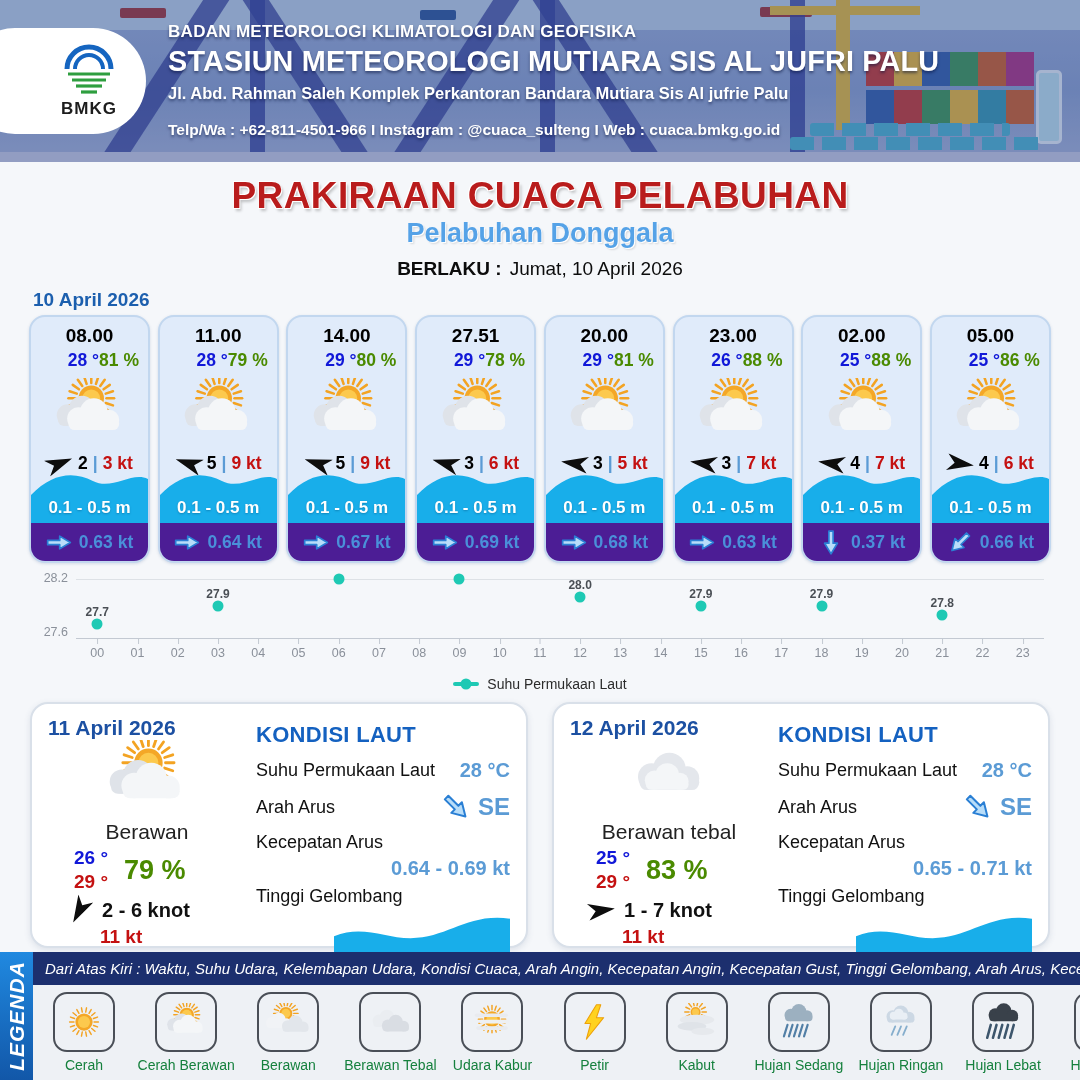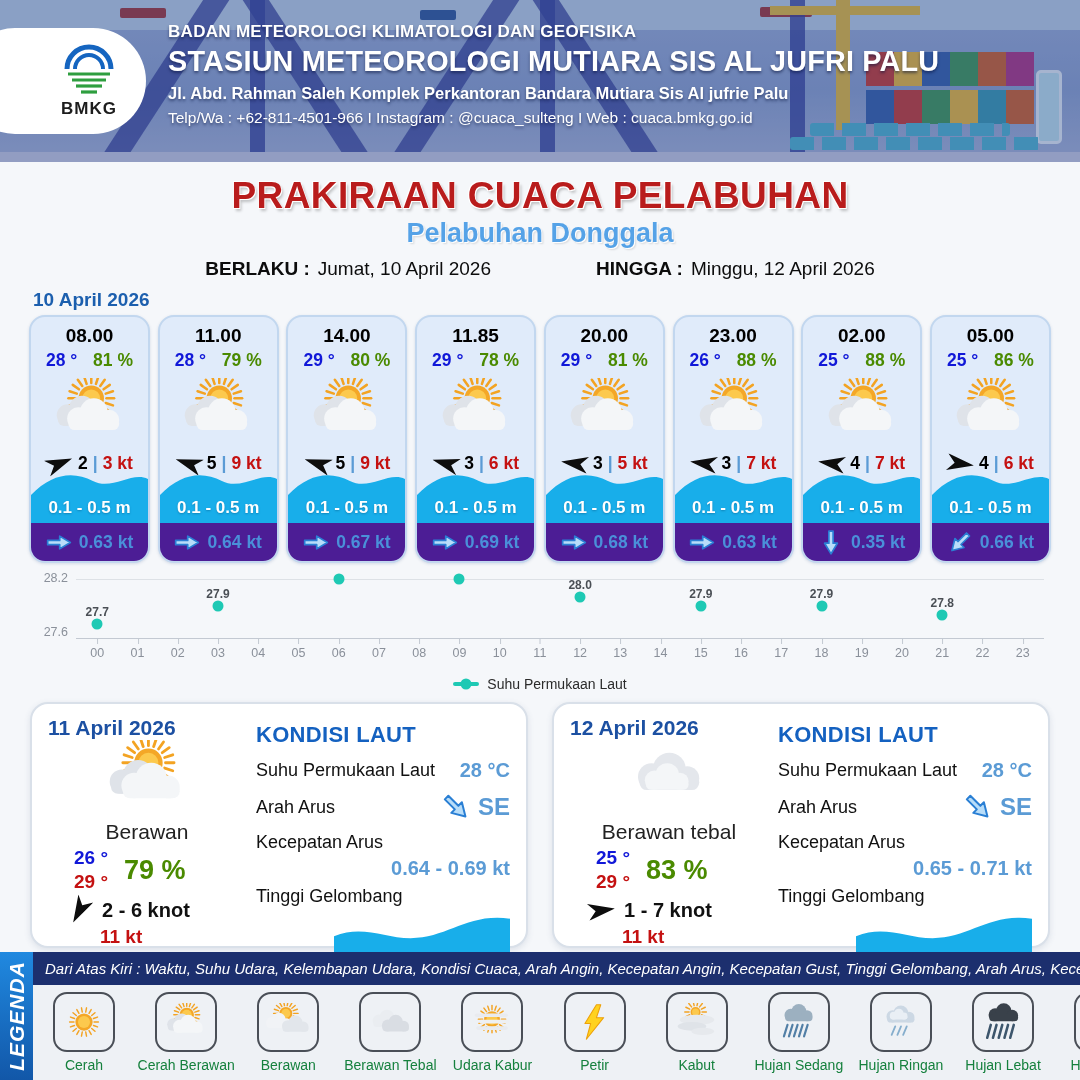--- a/index.html
+++ b/index.html
@@ -24,36 +24,36 @@
   .chairs{position:absolute;height:13px;border-radius:3px;background:repeating-linear-gradient(90deg,#4fbcd4 0 24px,rgba(0,0,0,0) 24px 32px)}
   .hdr-floor{position:absolute;bottom:0;left:0;right:0;height:10px;background:#c9d3e6}
   .hdr-tint{position:absolute;inset:0;background:rgba(44,58,126,.35)}
   .logo-pill{position:absolute;left:-38px;top:28px;width:184px;height:106px;background:#fff;border-radius:56px;display:flex;align-items:center;justify-content:flex-end;padding-right:26px;z-index:3}
   .logo-stack{display:flex;flex-direction:column;align-items:center}
   .logo-text{font-weight:700;font-size:17px;color:#1d1d1d;letter-spacing:1px;margin-top:1px}
   .hdr-text{position:absolute;left:168px;top:22px;z-index:3;color:#fff;text-shadow:0 2px 3px rgba(8,18,60,.55)}
   .hdr-line1{font-size:17px;font-weight:700;letter-spacing:.3px}
   .hdr-line2{font-size:30px;font-weight:700;letter-spacing:.2px;transform:scaleX(.96);transform-origin:left;margin-top:2px;white-space:nowrap}
   .hdr-line3{font-size:16.5px;font-weight:700;margin-top:6px}
-  .hdr-line4{font-size:15.5px;font-weight:400;margin-top:6px}
+  .hdr-line4{font-size:15.5px;font-weight:700;margin-top:18px}
 
   
   .main-title{margin-top:13px;text-align:center;font-size:37px;font-weight:800;color:#b91c1c;letter-spacing:.4px;
     text-shadow:1px 1px 0 #fff,-1px -1px 0 #fff,-1px 1px 0 #fff,2px 3px 3px rgba(0,0,0,.22)}
   .sub-title{text-align:center;font-size:27px;font-weight:700;color:#55a2e7;margin-top:1px;
     text-shadow:1px 1px 0 #fff,2px 2px 2px rgba(0,0,0,.12)}
   .validity{display:flex;justify-content:center;gap:105px;margin-top:9px;font-size:19px;color:#0c0c0c}
   .validity b{font-weight:700;margin-right:8px}
 
   
   .section-date{margin:9px 0 4px 33px;font-size:19px;font-weight:700;color:#1c5fae}
   .cards{display:flex;justify-content:space-between;margin:0 29px}
   .hcard{width:121px;height:248px;background:#e0ebfa;border:2px solid #c2d7ef;border-radius:16px;overflow:hidden;position:relative;box-shadow:0 1px 3px rgba(60,90,140,.18)}
   .hc-time{text-align:center;font-weight:700;font-size:19px;color:#000;margin-top:8px}
-  .hc-th{display:flex;justify-content:space-between;padding:0 15px;font-size:17.5px;font-weight:700;margin-top:3px}
+  .hc-th{display:flex;justify-content:flex-end;padding:0 9px;font-size:17.5px;font-weight:700;margin-top:3px}
   .hc-temp{color:#1118d8}
   .hc-hum{color:#4a8a00}
   .hc-icon{height:76px;display:flex;align-items:center;justify-content:center;margin-top:2px}
   .hc-wind{display:flex;align-items:center;justify-content:center;gap:5px;font-size:17.5px;font-weight:700;margin-top:4px}
   .hc-sep{color:#5b9bd5}
   .hc-gust{color:#c41111}
   .dart-wrap,.arrow-wrap{display:inline-flex;align-items:center;justify-content:center}
   .hc-wave{position:absolute;bottom:38px;left:0;right:0;height:62px}
   .wave-svg{position:absolute;inset:0;width:100%;height:100%}
   .hc-wave-label{position:absolute;bottom:5px;left:0;right:0;text-align:center;color:#fff;font-weight:700;font-size:17px;text-shadow:0 1px 2px rgba(0,60,100,.35)}
@@ -155,21 +155,20 @@
       <div class="hdr-line2">STASIUN METEOROLOGI MUTIARA SIS AL JUFRI PALU</div>
       <div class="hdr-line3">Jl. Abd. Rahman Saleh Komplek Perkantoran Bandara Mutiara Sis Al jufrie Palu</div>
       <div class="hdr-line4">Telp/Wa : +62-811-4501-966  I  Instagram : @cuaca_sulteng  I  Web : cuaca.bmkg.go.id</div>
     </div>
   </div>
 
   <div class="main-title">PRAKIRAAN CUACA PELABUHAN</div>
   <div class="sub-title">Pelabuhan Donggala</div>
   <div class="validity">
     <div><b>BERLAKU :</b><span>Jumat, 10 April 2026</span></div>
-    <div><b>HINGGA :</b><span>Minggu, 12 April 2026</span></div>
   </div>
 
   <div class="section-date">10 April 2026</div>
   <div class="cards" id="hourly-cards">
   <div class="hcard">
     <div class="hc-time">08.00</div>
     <div class="hc-th">
       <span class="hc-temp">28 °</span>
       <span class="hc-hum">81 %</span>
     </div>
@@ -368,21 +367,21 @@
     <div class="hc-current">
       <span class="arrow-wrap" style="transform:rotate(0deg)">
             <svg viewBox="0 0 36 24" width="26" height="17">
               <path d="M2 9 H19 V3 L34 12 L19 21 V15 H2 Z" fill="#b8ddf9" stroke="#2a7fd4" stroke-width="2.4" stroke-linejoin="round"></path>
             </svg>
           </span>
       <span>0.67 kt</span>
     </div>
   </div>
   <div class="hcard">
-    <div class="hc-time">11.85</div>
+    <div class="hc-time">27.51</div>
     <div class="hc-th">
       <span class="hc-temp">29 °</span>
       <span class="hc-hum">78 %</span>
     </div>
     <div class="hc-icon">
           <svg viewBox="0 0 64 52" width="88" height="66">
             <line x1="45.0" y1="16.0" x2="51.0" y2="16.0" stroke="#f3a322" stroke-width="2" stroke-linecap="round"></line>
             <line x1="44.4" y1="19.7" x2="50.1" y2="21.6" stroke="#f3a322" stroke-width="2" stroke-linecap="round"></line>
             <line x1="42.7" y1="23.1" x2="47.6" y2="26.6" stroke="#f3a322" stroke-width="2" stroke-linecap="round"></line>
             <line x1="40.1" y1="25.7" x2="43.6" y2="30.6" stroke="#f3a322" stroke-width="2" stroke-linecap="round"></line>
@@ -640,21 +639,21 @@
             <path d="M0 34 C 22 12 44 10 64 20 C 84 30 104 10 121 18 L121 62 L0 62 Z" fill="#18aeea"></path>
           </svg>
       <div class="hc-wave-label">0.1 - 0.5 m</div>
     </div>
     <div class="hc-current">
       <span class="arrow-wrap" style="transform:rotate(90deg)">
             <svg viewBox="0 0 36 24" width="26" height="17">
               <path d="M2 9 H19 V3 L34 12 L19 21 V15 H2 Z" fill="#b8ddf9" stroke="#2a7fd4" stroke-width="2.4" stroke-linejoin="round"></path>
             </svg>
           </span>
-      <span>0.35 kt</span>
+      <span>0.37 kt</span>
     </div>
   </div>
   <div class="hcard">
     <div class="hc-time">05.00</div>
     <div class="hc-th">
       <span class="hc-temp">25 °</span>
       <span class="hc-hum">86 %</span>
     </div>
     <div class="hc-icon">
           <svg viewBox="0 0 64 52" width="88" height="66">

